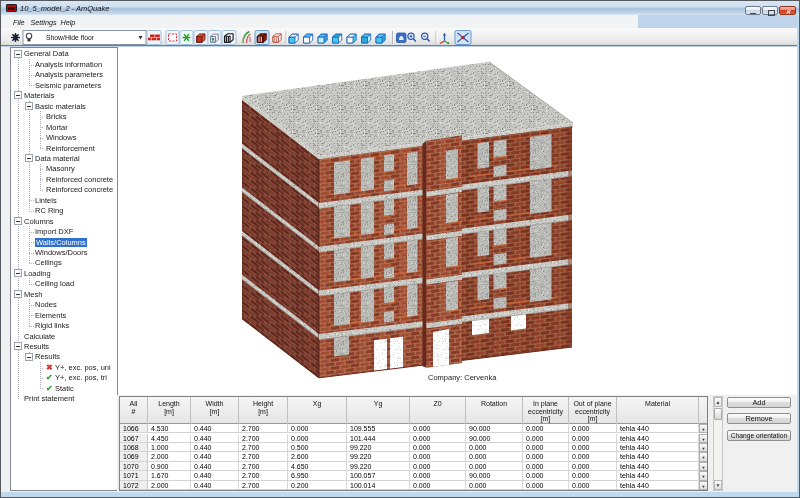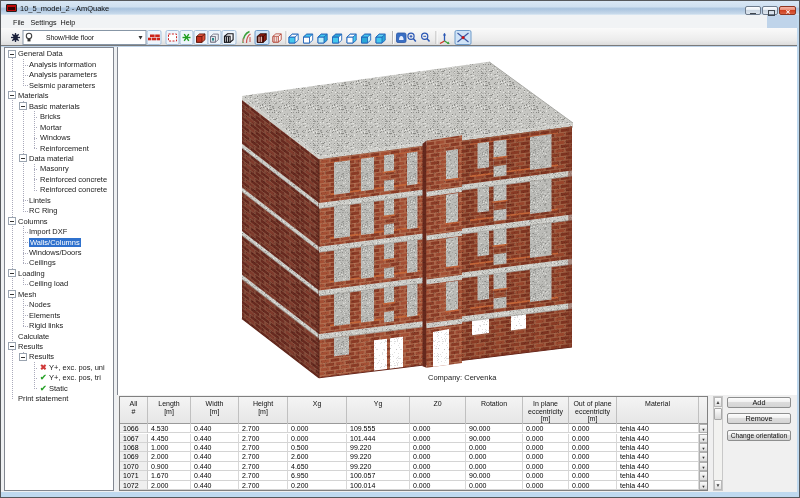--- a/index.html
+++ b/index.html
@@ -3,38 +3,38 @@
 <meta charset="utf-8">
 <style>
 * { margin:0; padding:0; box-sizing:border-box; }
 html,body { width:800px; height:498px; overflow:hidden; }
 #rightframe { position:absolute; left:797px; top:15px; width:2px; height:482px; background:#bfd9ef; }
 body { font-family:"Liberation Sans", sans-serif; position:relative; background:#fff; }
 #win { position:absolute; left:0; top:0; width:800px; height:498px; background:#bfd4ea; }
 
 #frame { position:absolute; left:0; top:0; width:800px; height:498px; border:1px solid #55585c; }
 #titlebar { position:absolute; left:1px; top:1px; width:798px; height:14px;
-  background:linear-gradient(#d9e7f5 0%, #cfe0f0 40%, #a9c3de 55%, #c6d8ea 90%, #e0ebf5 100%); }
+  background:linear-gradient(#d9e7f5 0%, #cfe0f0 40%, #a9c3de 55%, #c6d8ea 90%, #e0ebf5 100%);font-style:italic; }
 #title-ico { position:absolute; left:5px; top:3px; width:11px; height:8px; background:#c00a0a; border:1px solid #222; border-radius:1px; }
 #title-ico:before { content:""; position:absolute; left:1px; top:2px; width:7px; height:3px; background:#3a0202; }
 #title-txt { position:absolute; left:19px; top:3px; font-size:7.5px; color:#111; }
 .wbtn { position:absolute; top:5px; height:9px; border:1px solid #6e7c8d; border-radius:2px;
   background:linear-gradient(#fdfeff, #e6ecf2 45%, #cdd8e4 50%, #dde6ef); }
 #btn-min { left:744px; width:16px; }
 #btn-max { left:761px; width:16px; }
 #btn-close { left:778px; width:17px; background:linear-gradient(#f5b3a4, #ea8a72 45%, #cf3f1e 50%, #d96344); border-color:#8e3520;}
 #btn-min:before { content:""; position:absolute; left:4px; top:5.5px; width:6px; height:1.5px; background:#40474f; }
 #btn-max:before { content:""; position:absolute; left:5px; top:2.5px; width:5px; height:4px; border:1px solid #40474f; }
 #btn-close:before { content:"\2715"; position:absolute; left:5.5px; top:1px; font-size:6px; color:#fff; font-weight:bold; }
-#menubar { position:absolute; left:1px; top:15px; width:766px; height:13px; background:#f1f3f5; }
+#menubar { position:absolute; left:1px; top:15px; width:637px; height:13px; background:#f1f3f5;font-style:italic; }
 #menubar span { position:absolute; top:2.5px; font-size:7.2px; color:#111; }
 #toolbar { position:absolute; left:1px; top:28px; width:798px; height:18px;
   background:linear-gradient(#fafafa, #ececec 70%, #dcdcdc); border-bottom:1px solid #7a7a7a; }
 #content { position:absolute; left:1px; top:47px; width:796px; height:445px; background:#eef0f2; }
-#treepanel { position:absolute; left:3px; top:0px; width:110px; height:444px; background:#fff; border:1px solid #828790; overflow:hidden; }
+#treepanel { position:absolute; left:9px; top:0px; width:110px; height:444px; background:#fff; border:1px solid #828790; overflow:hidden; }
 #view3d { position:absolute; left:116px; top:0px; width:681px; height:348px; background:#fff; border-left:1px solid #828790; }
 #bottomframe { position:absolute; left:1px; top:492px; width:798px; height:5px; background:#bfd9ef; }
 .tl { position:absolute; white-space:nowrap; font-size:7.5px; color:#1a1a1a; }
 .ebox { position:absolute; width:8px; height:8px; border:1px solid #9aa4b0; background:#fff; }
 .ebox:before { content:""; position:absolute; left:1px; top:3px; width:4px; height:1px; background:#333; }
 .sel { background:#2f71cd; color:#fff !important; padding:0 1px; }
 .vl { position:absolute; width:1px; background-image:repeating-linear-gradient(to bottom,#aab 0,#aab 1px,transparent 1px,transparent 2px); }
 .hl { position:absolute; height:1px; background-image:repeating-linear-gradient(to right,#aab 0,#aab 1px,transparent 1px,transparent 2px); }
 .mx { color:#d03a3a; font-size:8px; display:inline-block; width:9px; font-weight:bold; }
 .mv { color:#2ca32c; font-size:8px; display:inline-block; width:9px; font-weight:bold; }

